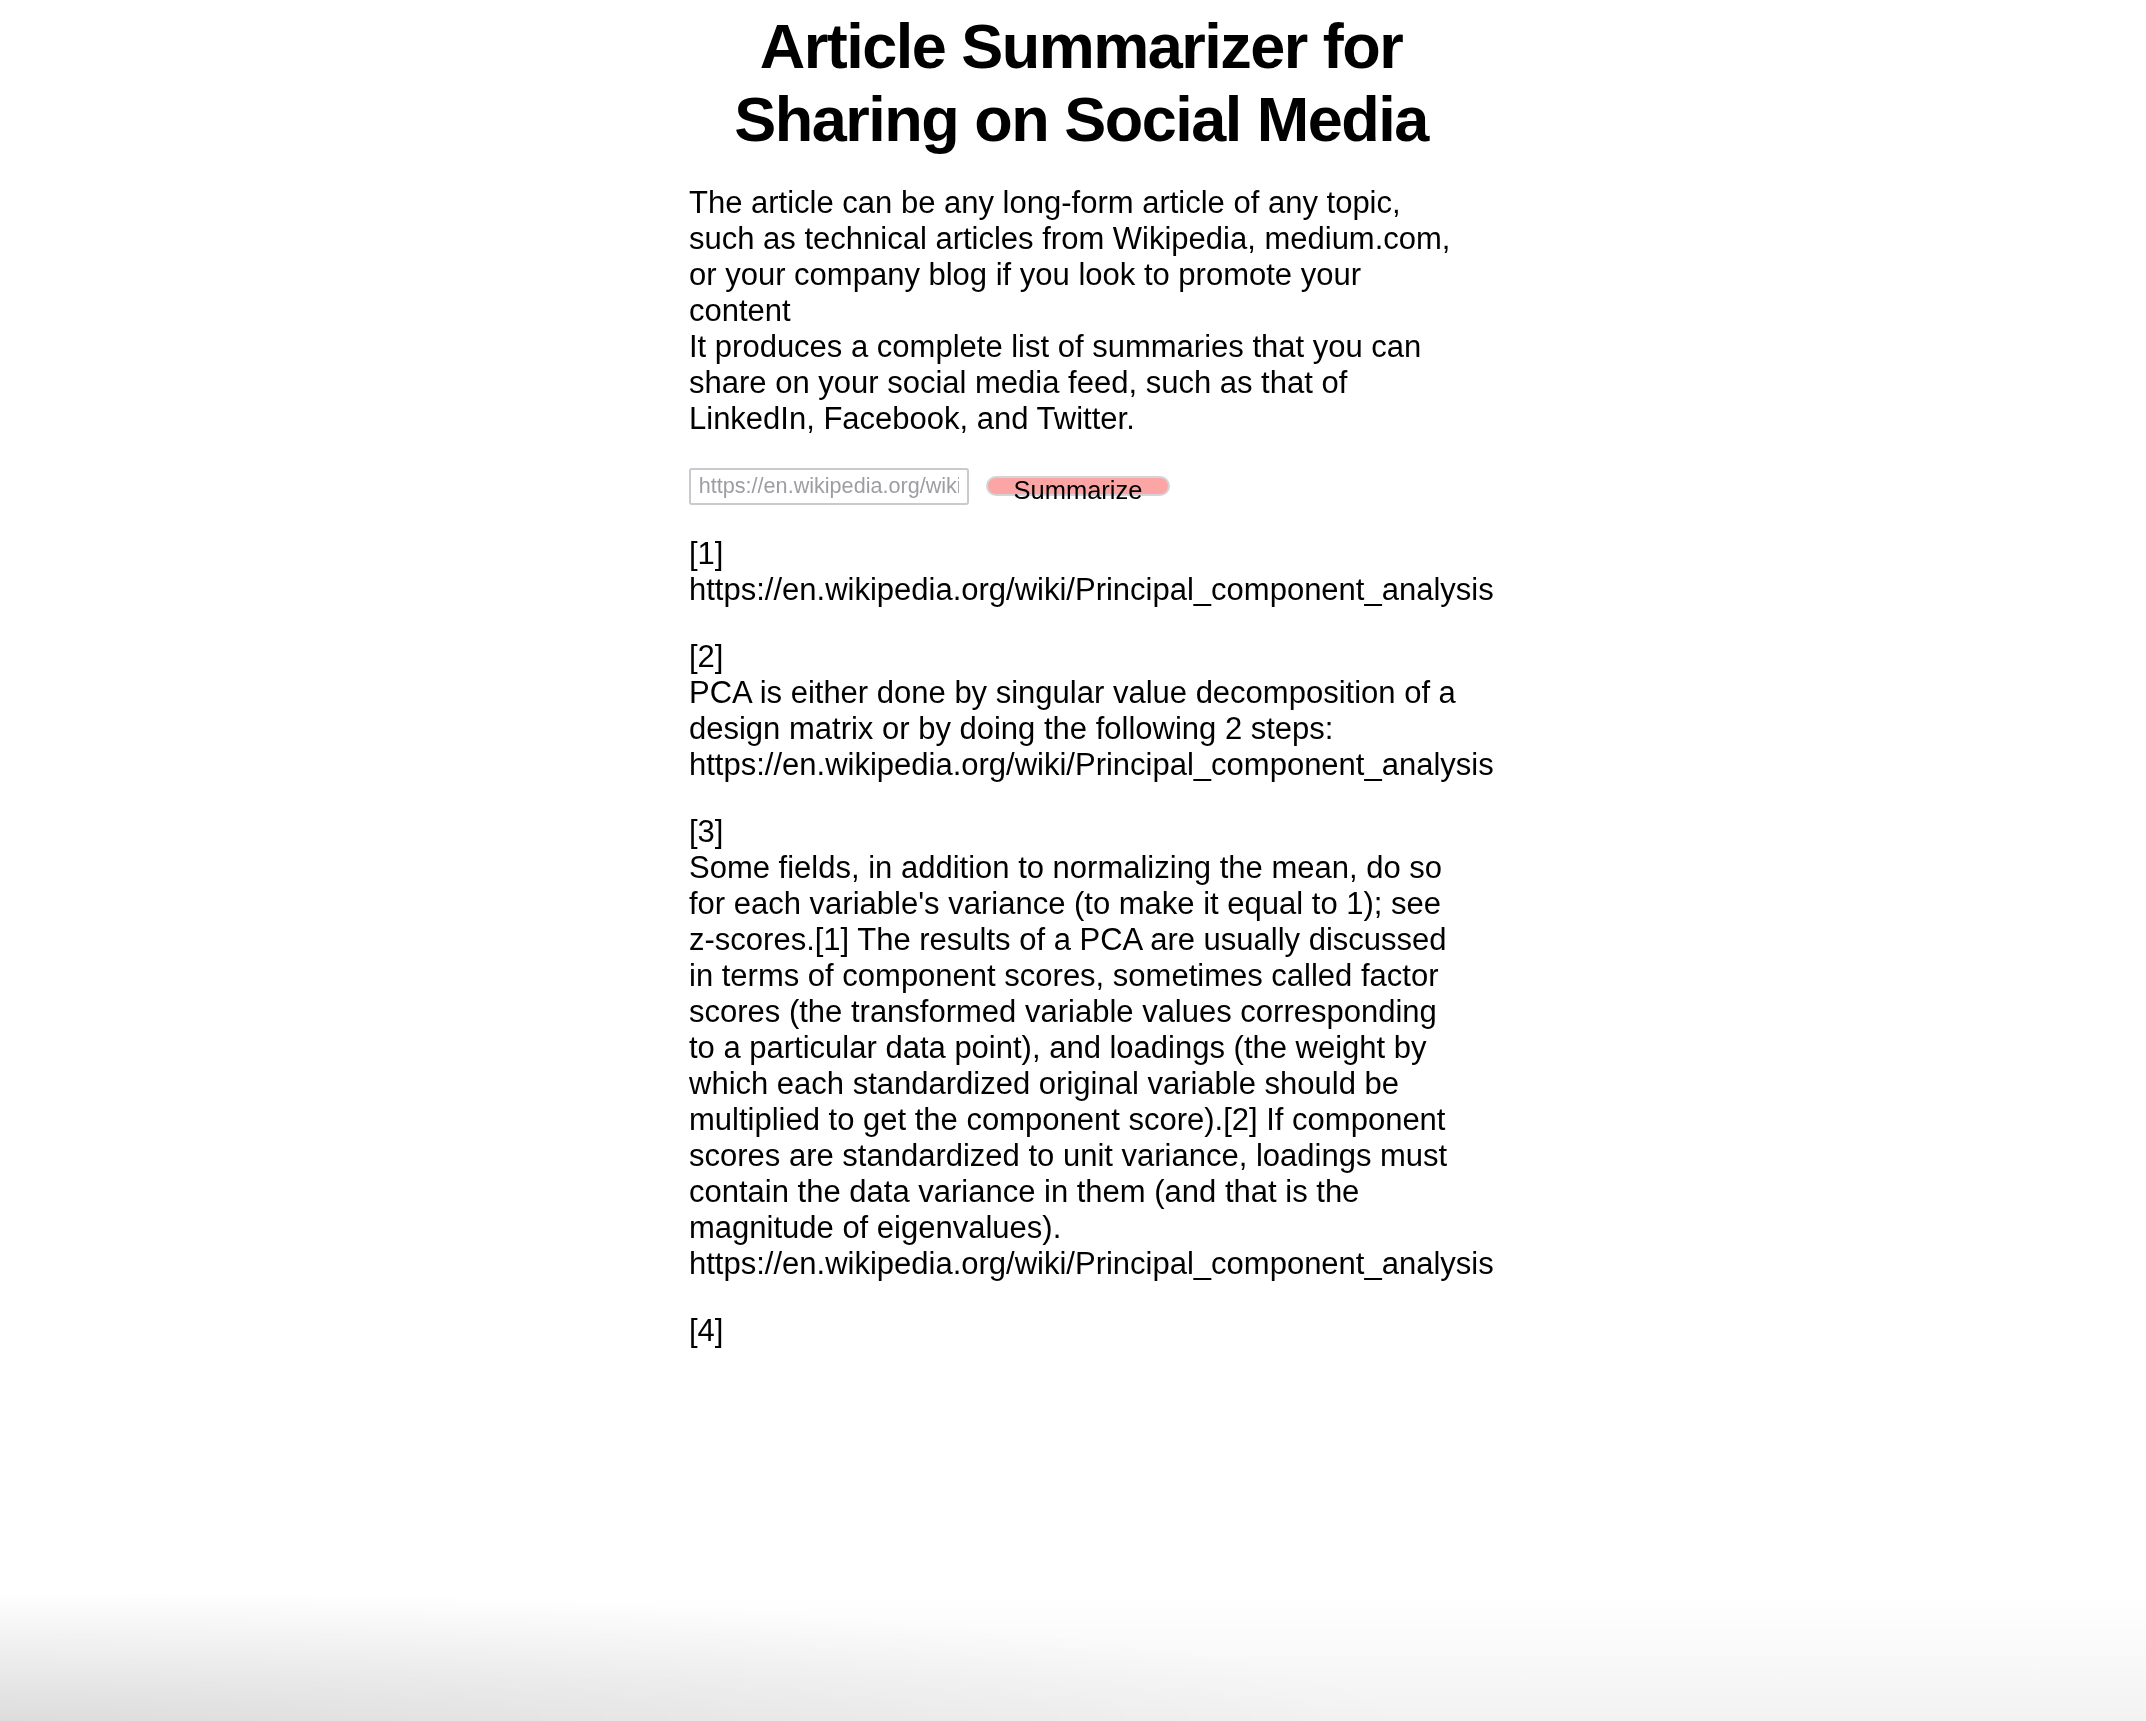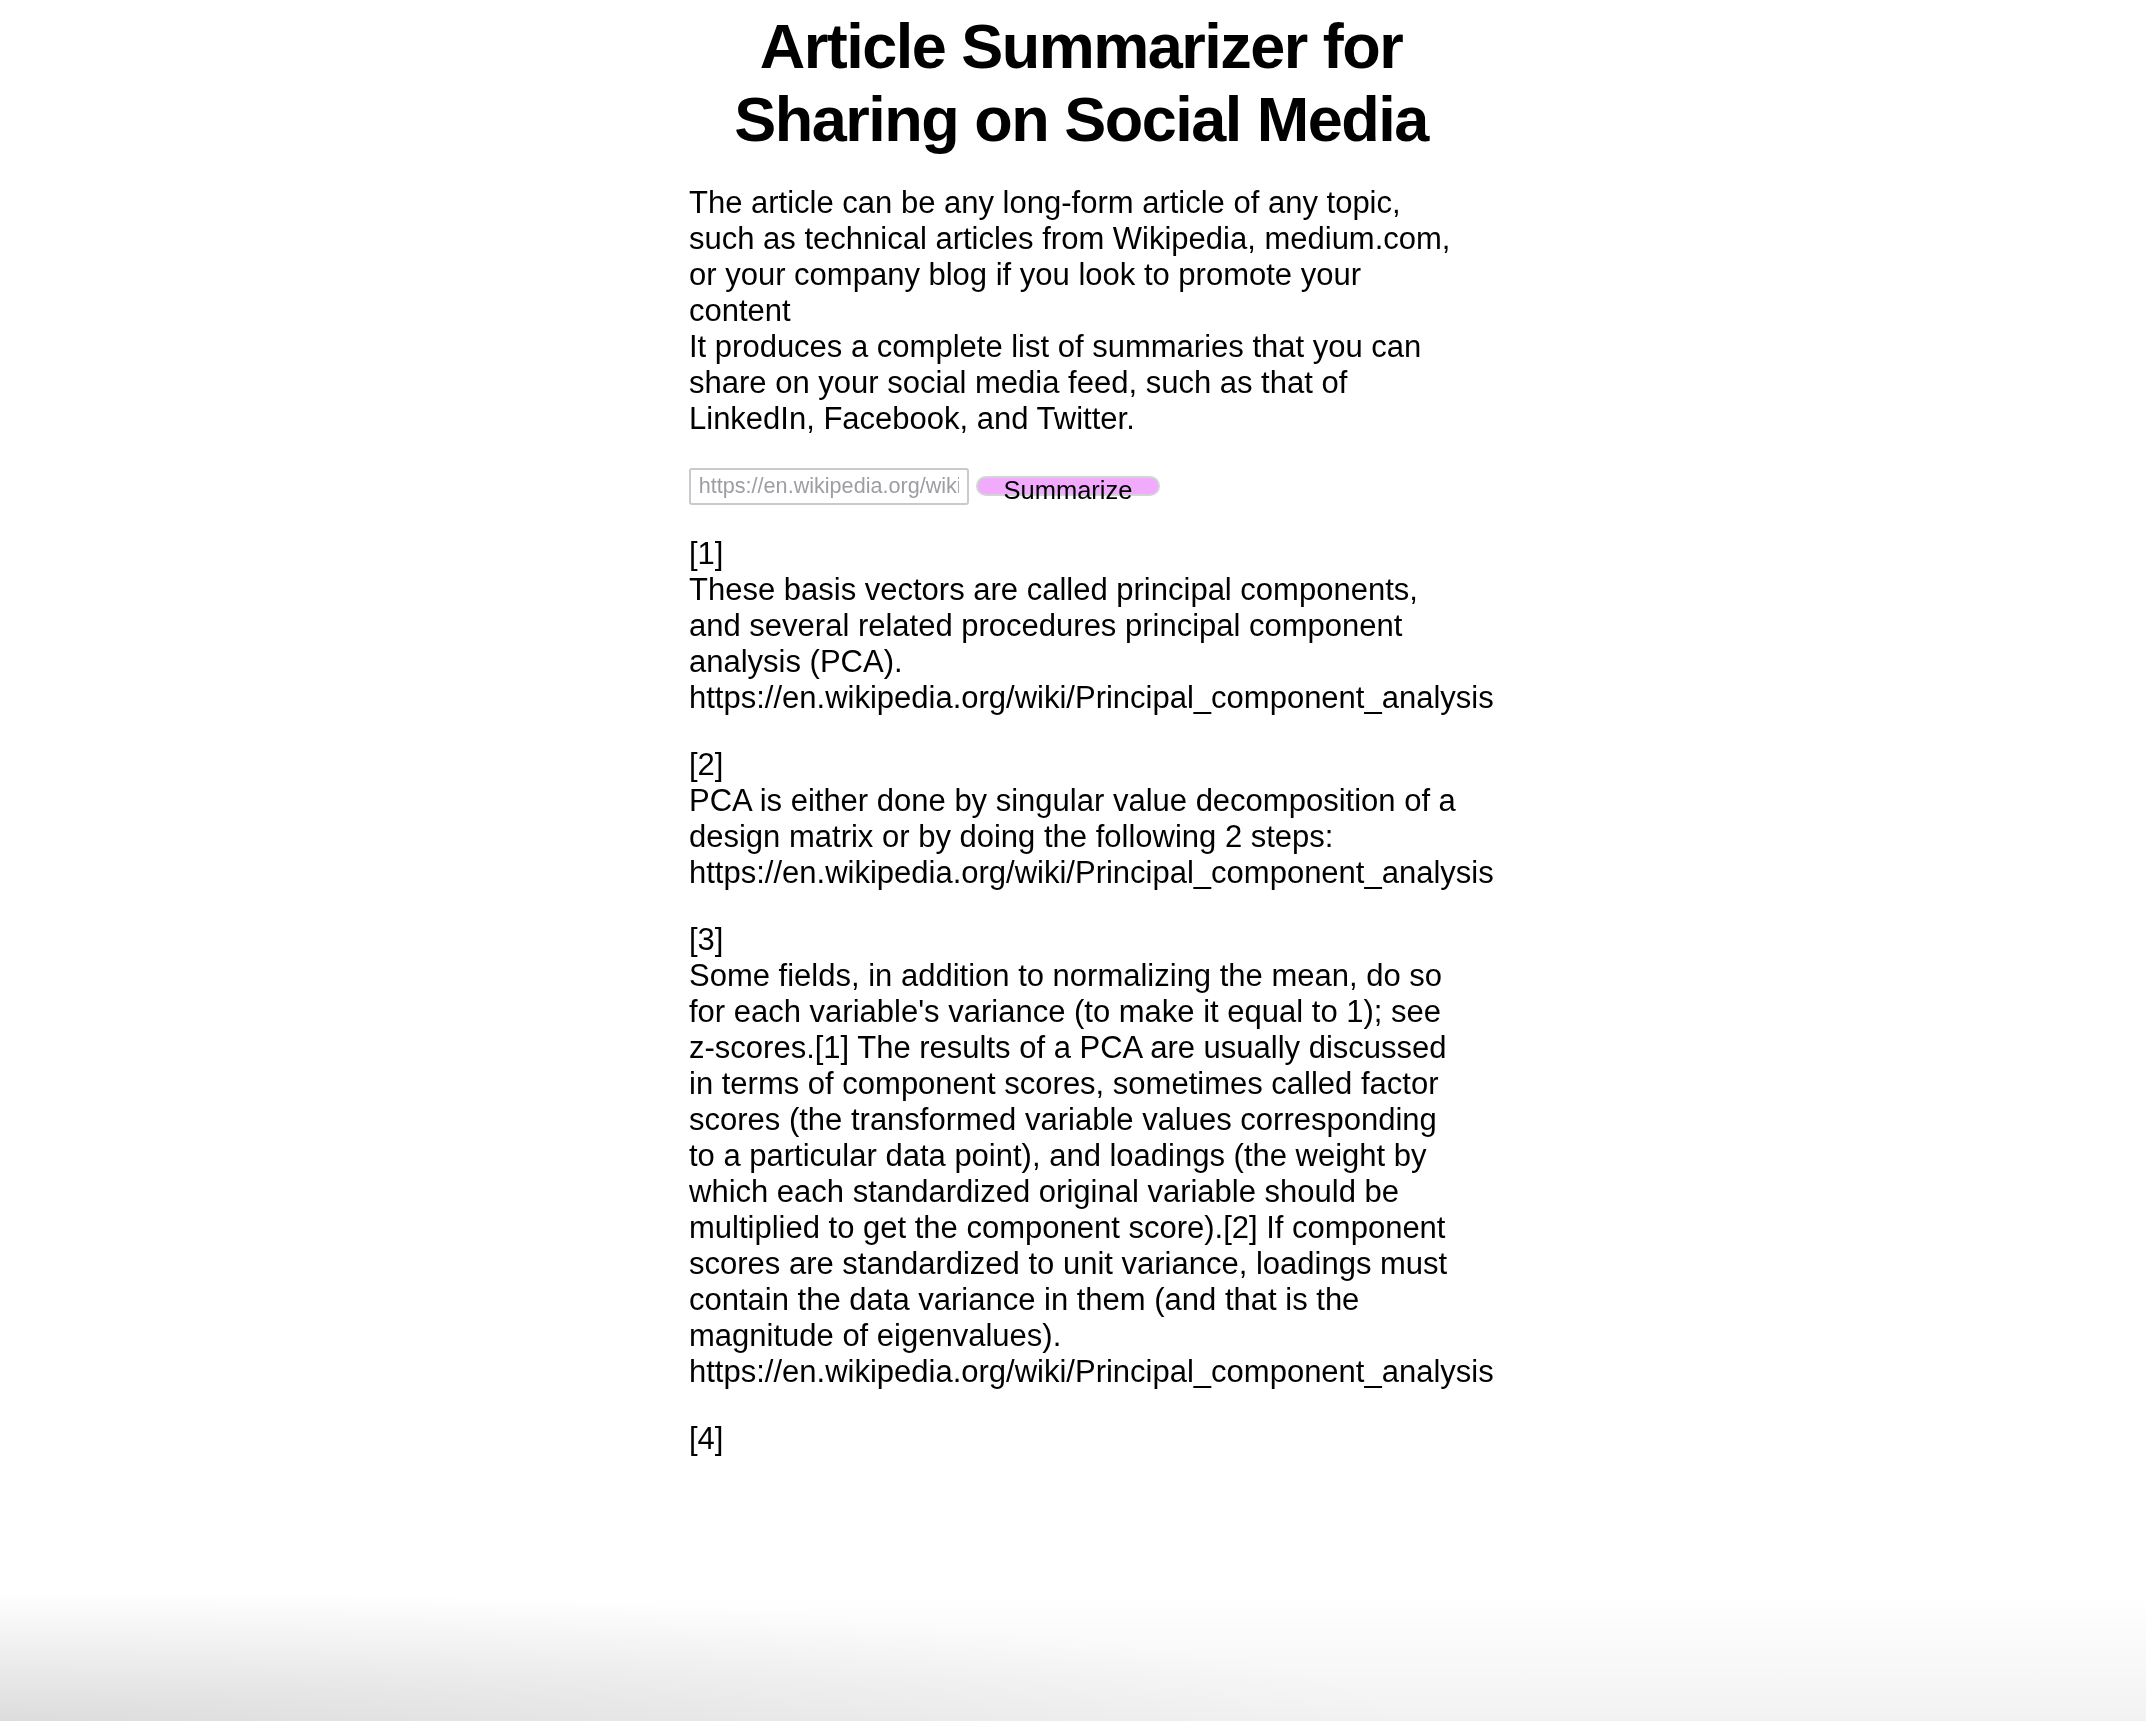--- a/index.html
+++ b/index.html
@@ -65,26 +65,26 @@
     outline: none;
     overflow: hidden;
     white-space: nowrap;
   }
   .url-input::placeholder {
     color: #9d9da2;
     opacity: 1;
   }
   .summarize-btn {
     box-sizing: border-box;
-    margin-left: 7px;
+    margin-left: 17px;
     height: 20px;
     padding: 0 25.5px;
     border: 2px solid #d4d4d8;
     border-radius: 11.8px;
-    background: #f0abfc;
+    background: #fca5a5;
     font-family: "Liberation Sans", "DejaVu Sans", sans-serif;
     font-size: 25.5px;
     color: #000000;
     line-height: 1;
     cursor: pointer;
   }
   .results-intro {
     margin-top: 74px;
   }
   .summary {
@@ -129,23 +129,20 @@
   <div class="form-row">
     <input class="url-input" type="text" placeholder="https://en.wikipedia.org/wiki/Principal_component_analysis" style="">
     <button class="summarize-btn">Summarize</button>
   </div>
 
 
   <div>
 
     <div class="summary">
       <span>[1]</span>
-      <span>These basis vectors are called principal components,
-and several related procedures principal component
-analysis (PCA).</span>
       <span>https://en.wikipedia.org/wiki/Principal_component_analysis</span>
     </div>
 
     <div class="summary">
       <span>[2]</span>
       <span>PCA is either done by singular value decomposition of a
 design matrix or by doing the following 2 steps:</span>
       <span>https://en.wikipedia.org/wiki/Principal_component_analysis</span>
     </div>
 

